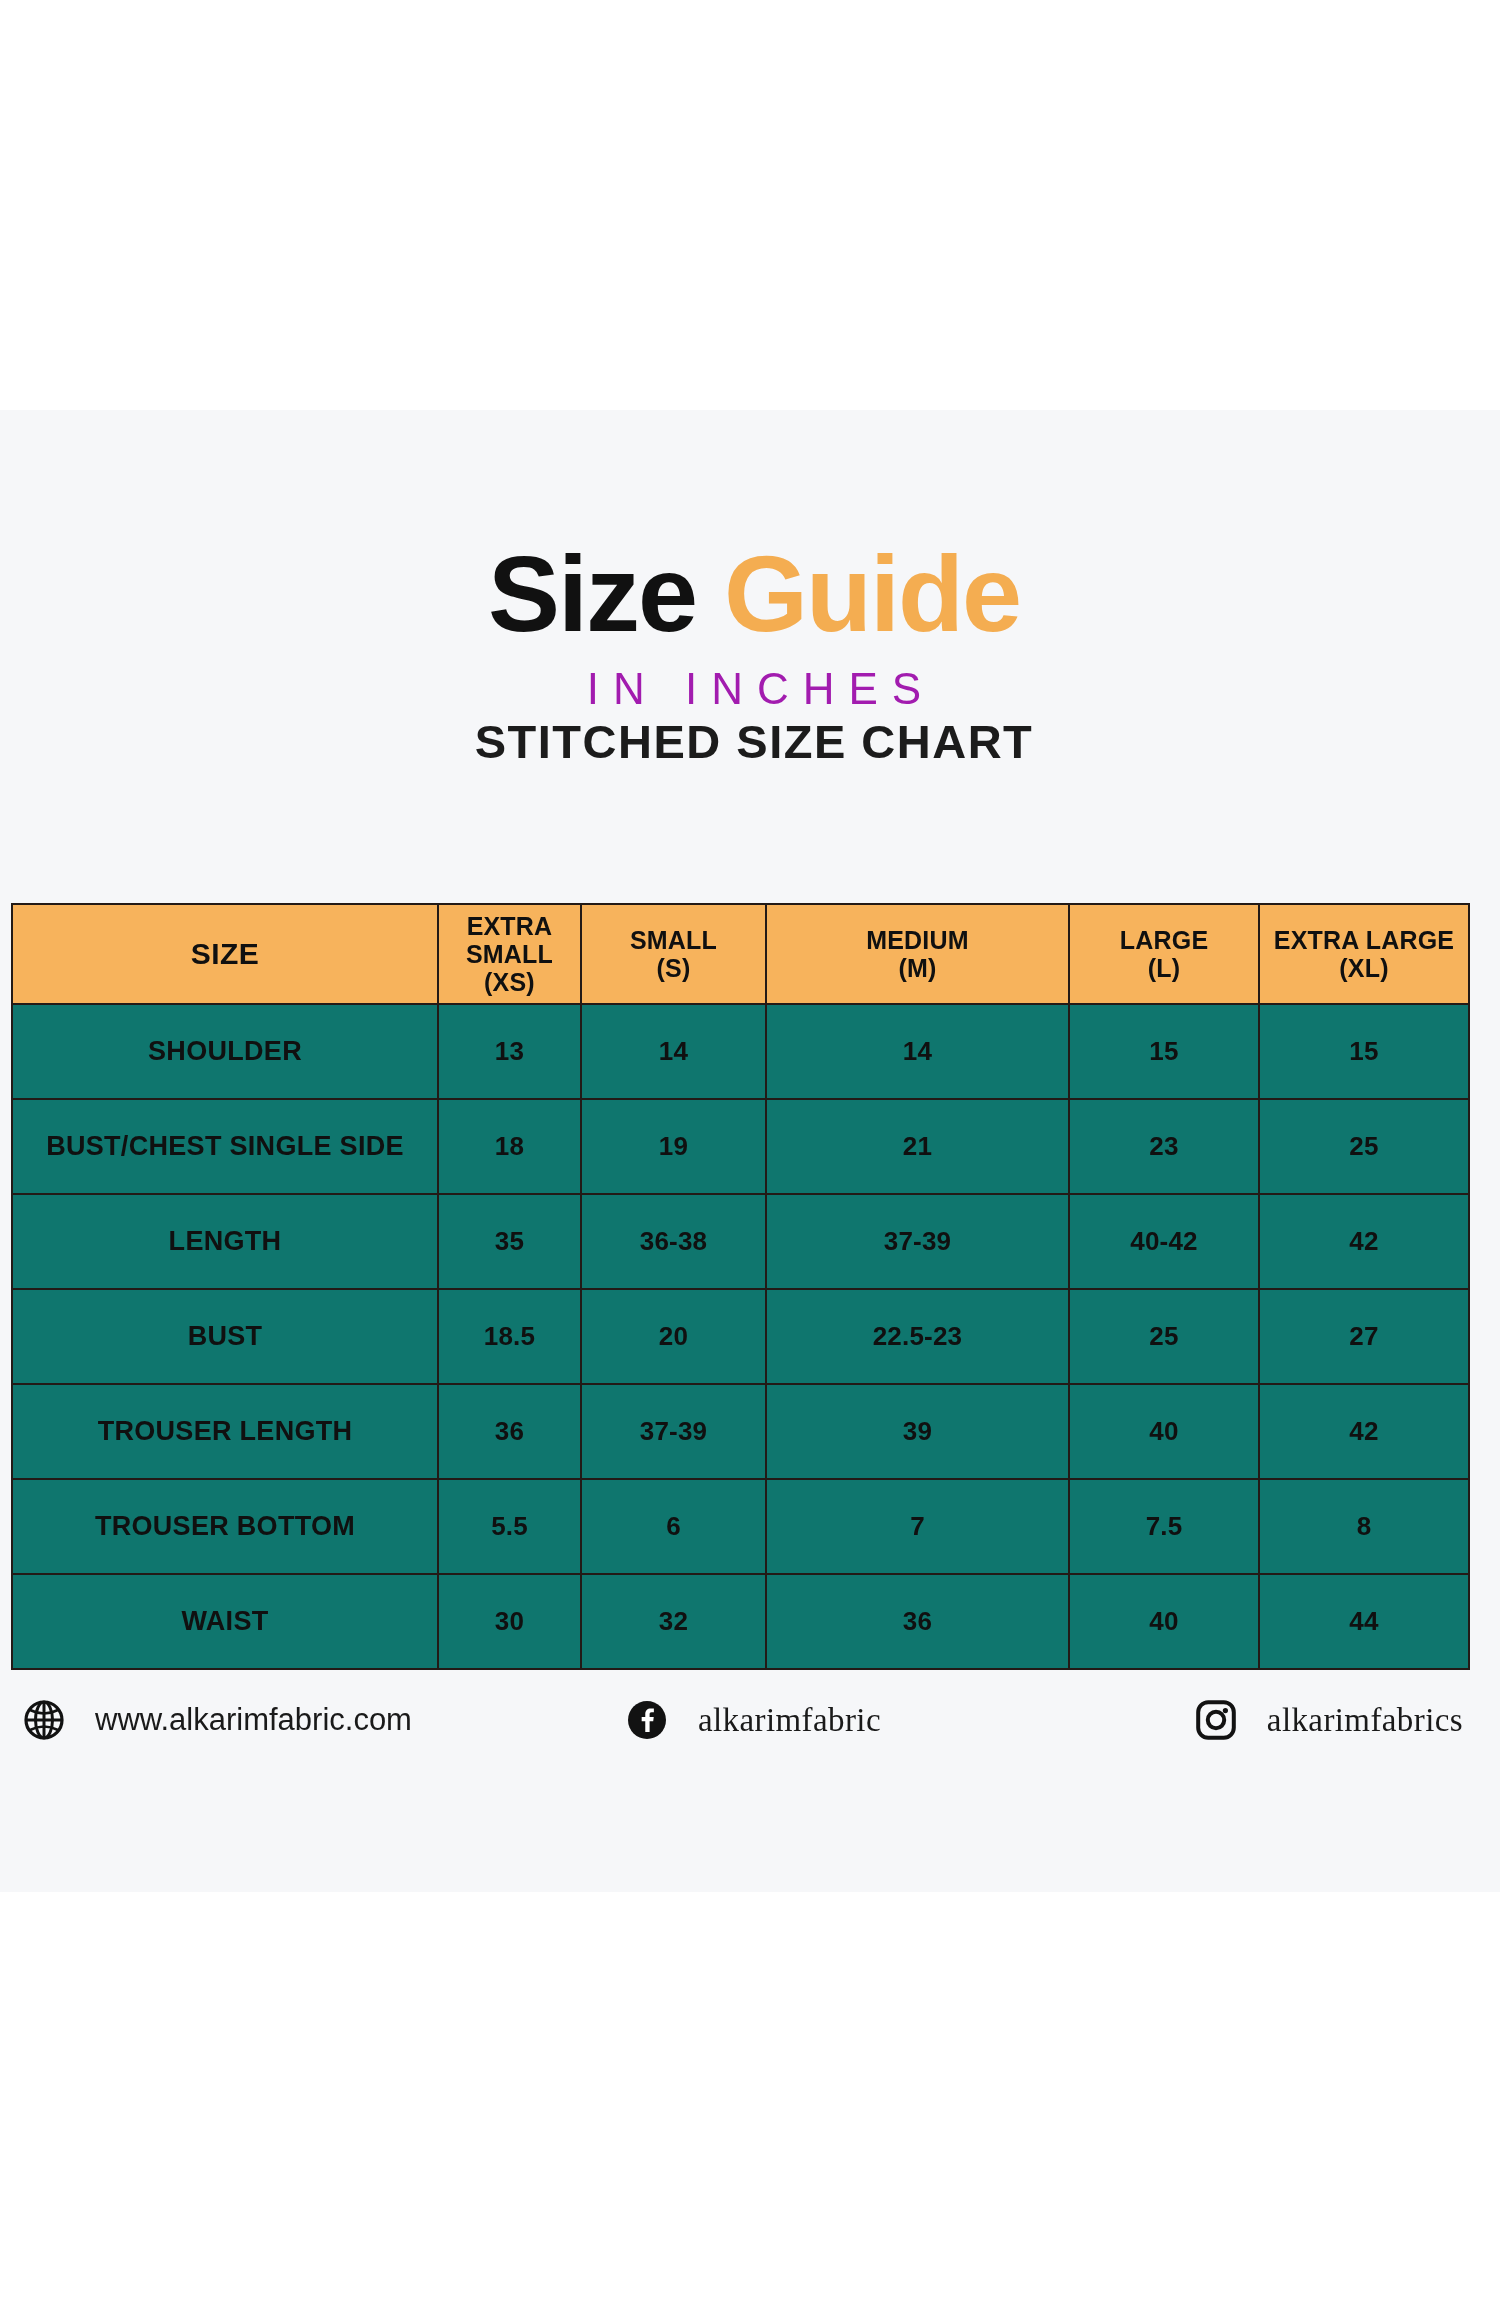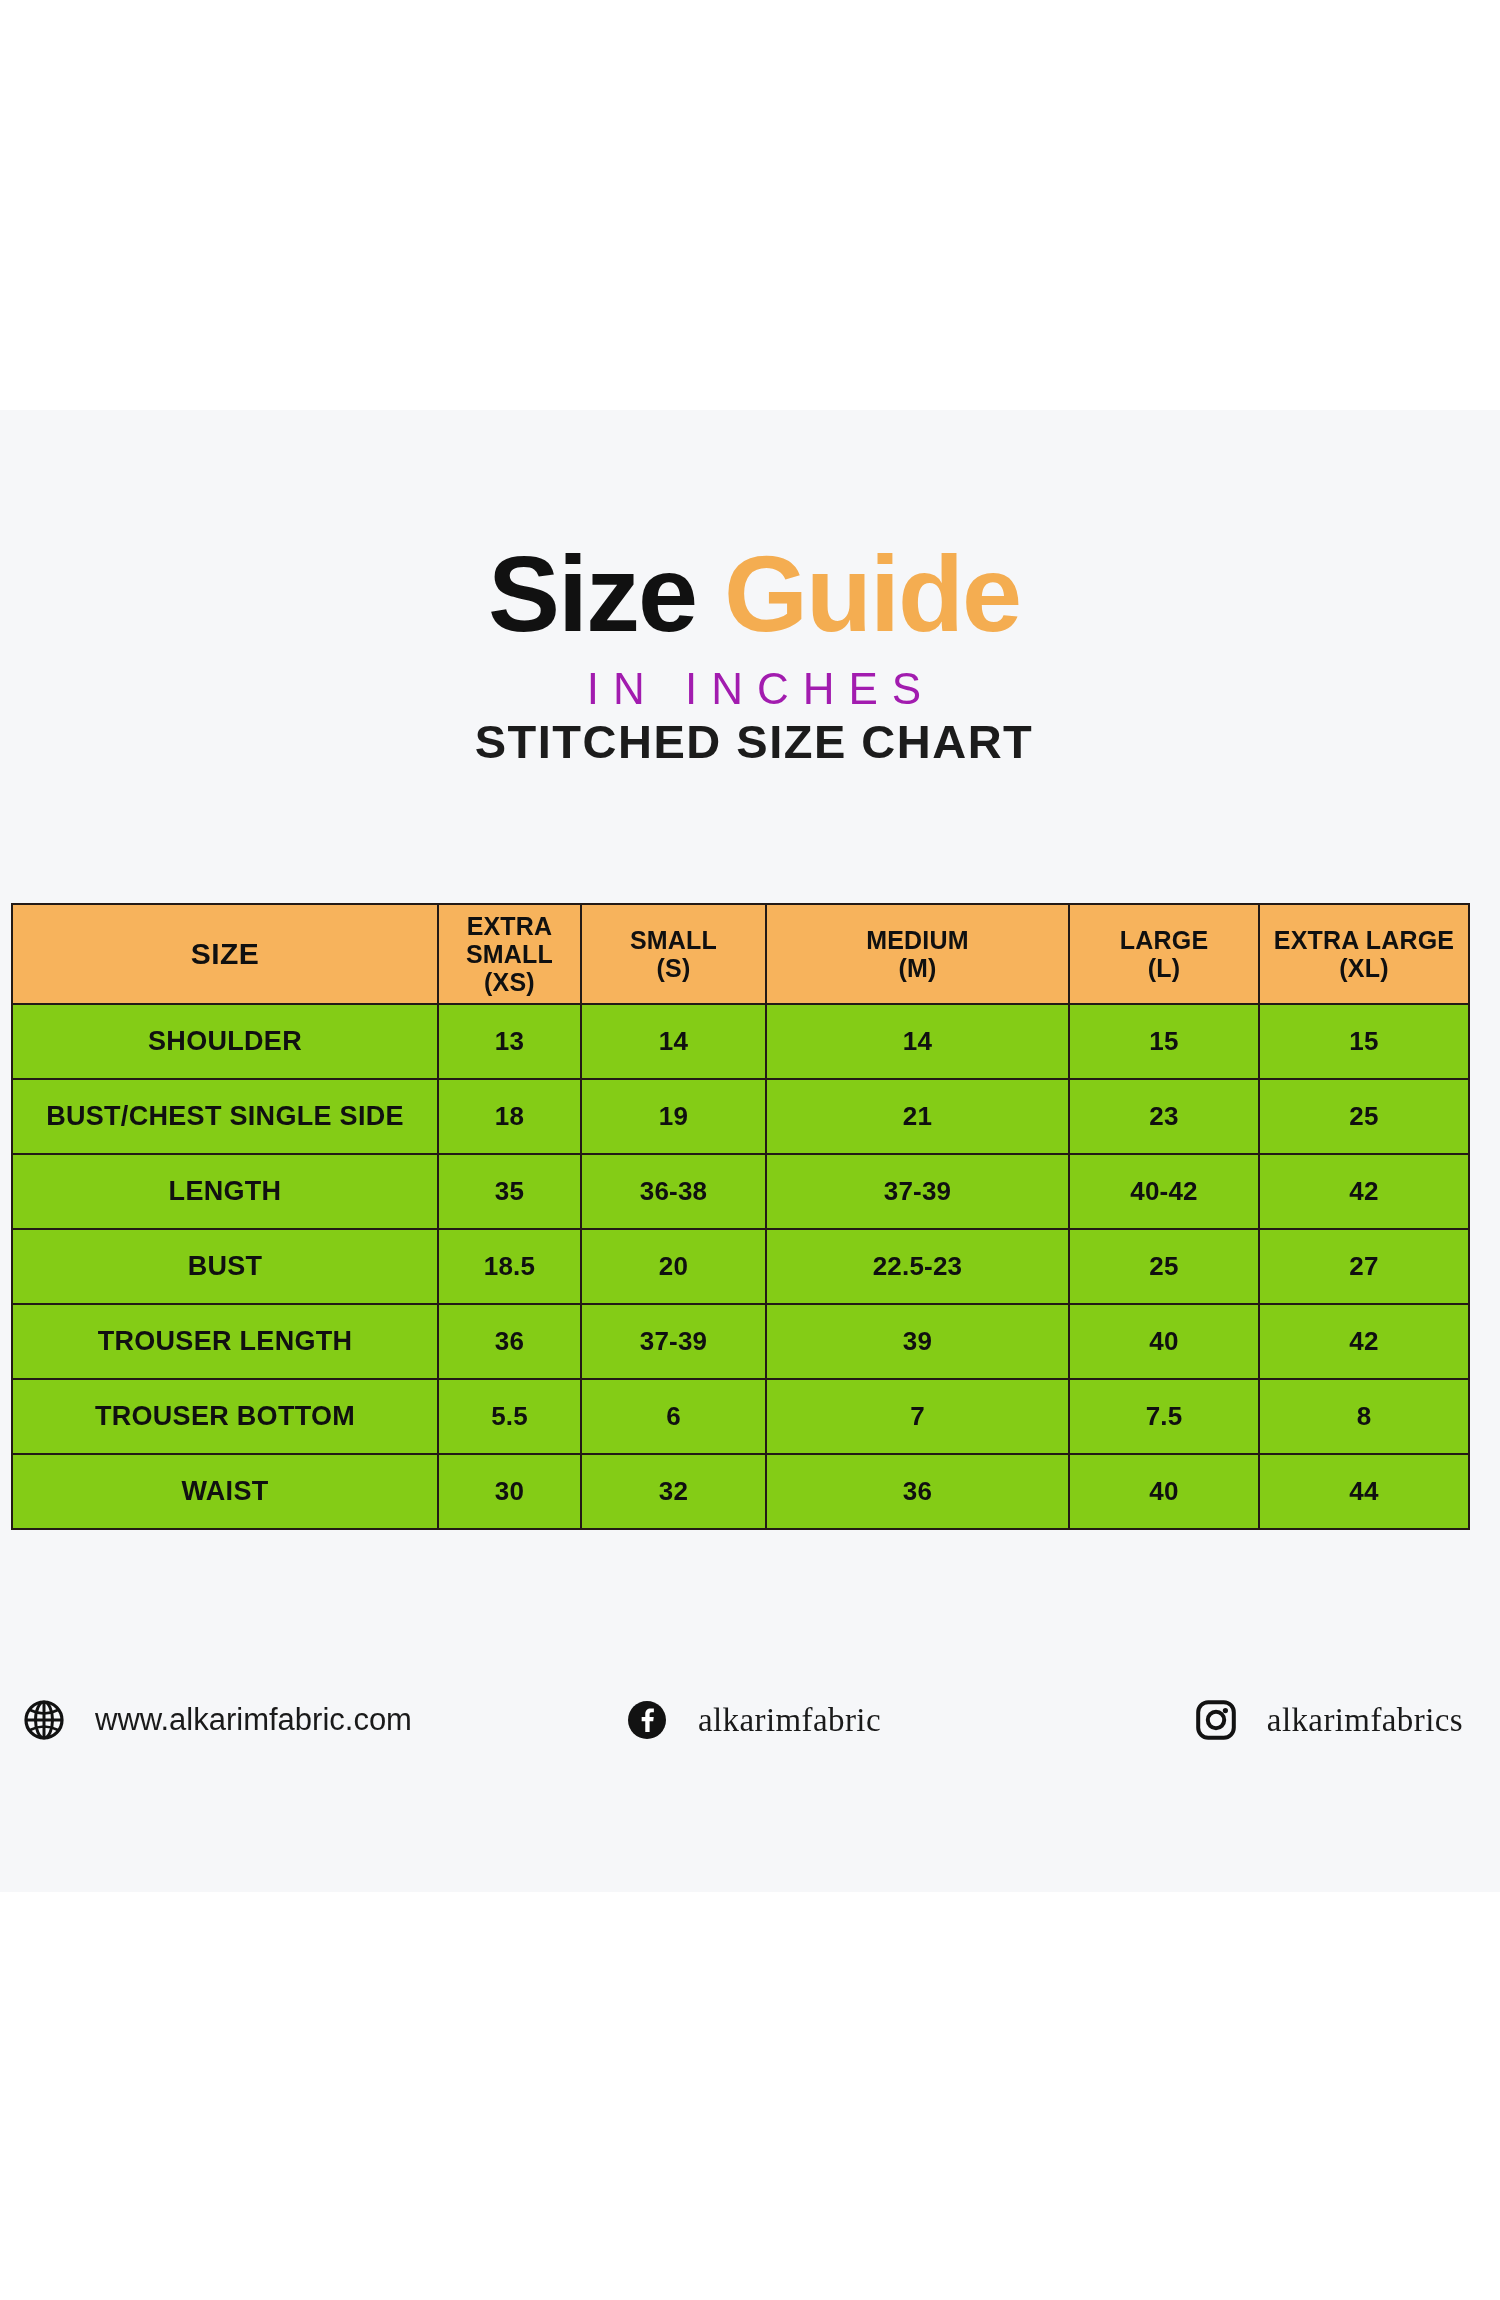--- a/index.html
+++ b/index.html
@@ -93,22 +93,22 @@
     line-height: 1.12;
     letter-spacing: 0.2px;
   }
 
   .size-table thead th.col-size {
     font-size: 30px;
     letter-spacing: 0.5px;
   }
 
   .size-table tbody td {
-    background: #84cc16;
-    height: 75px;
+    background: #0f766e;
+    height: 95px;
     font-size: 26px;
     font-weight: 700;
     letter-spacing: 0.2px;
   }
 
   .size-table tbody td.rowlabel {
     font-size: 27px;
     font-weight: 700;
     letter-spacing: 0.3px;
   }

